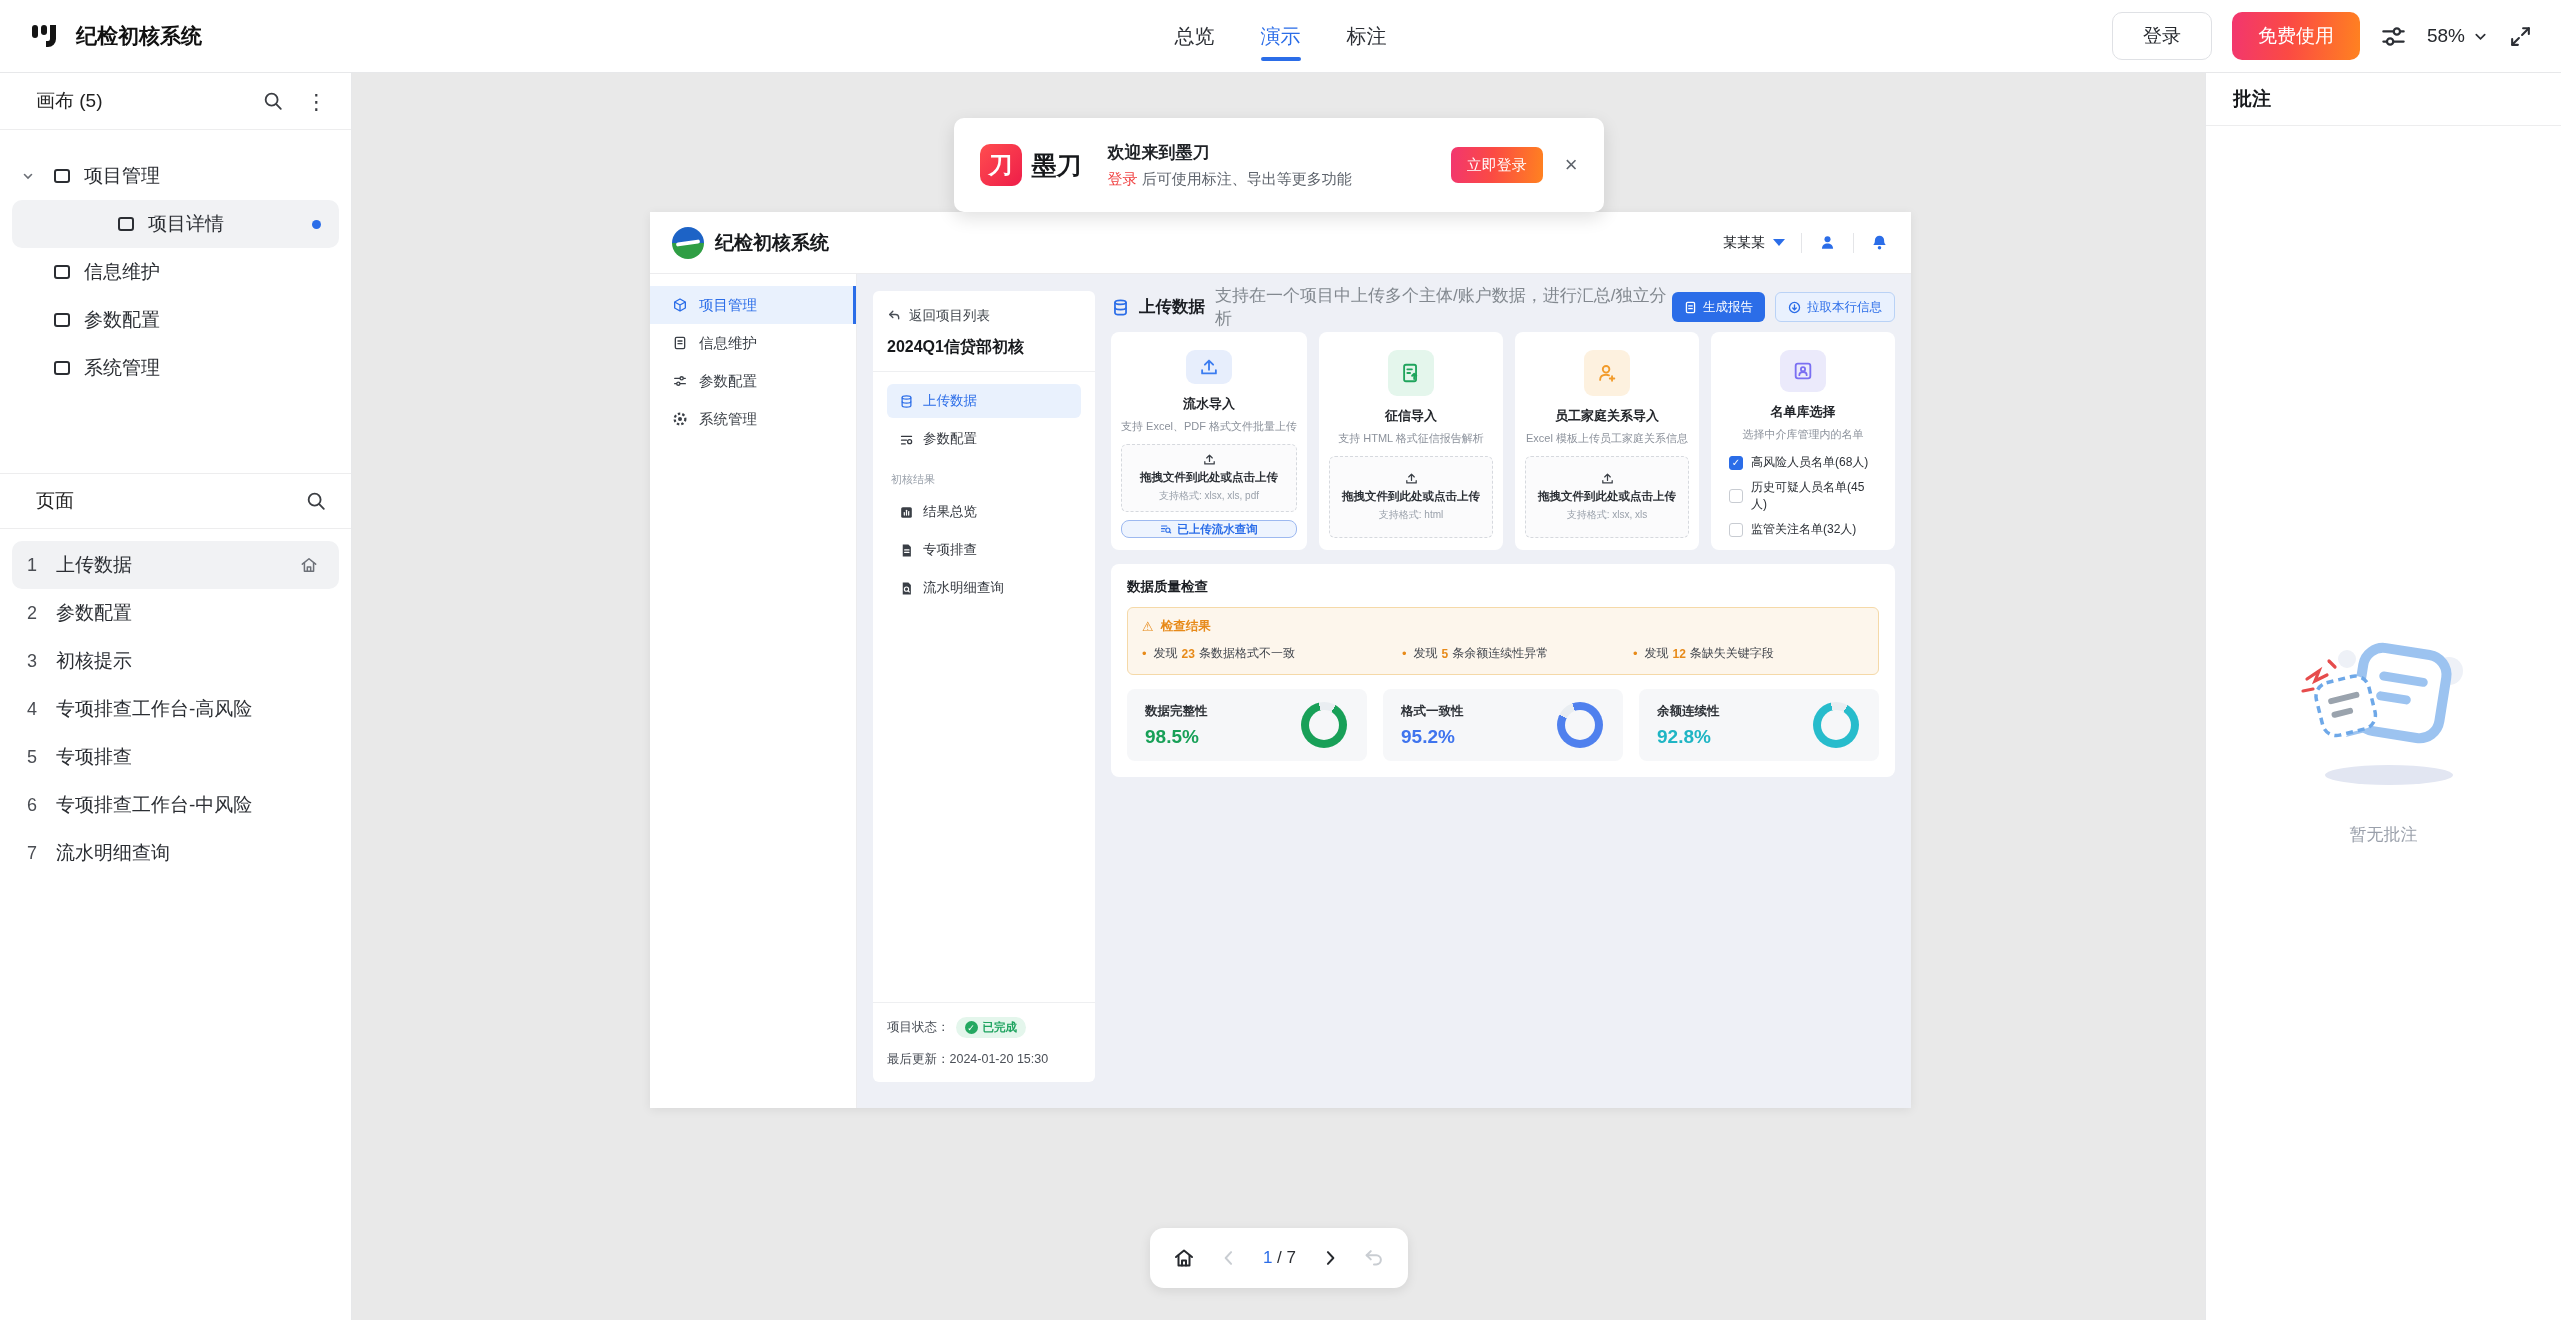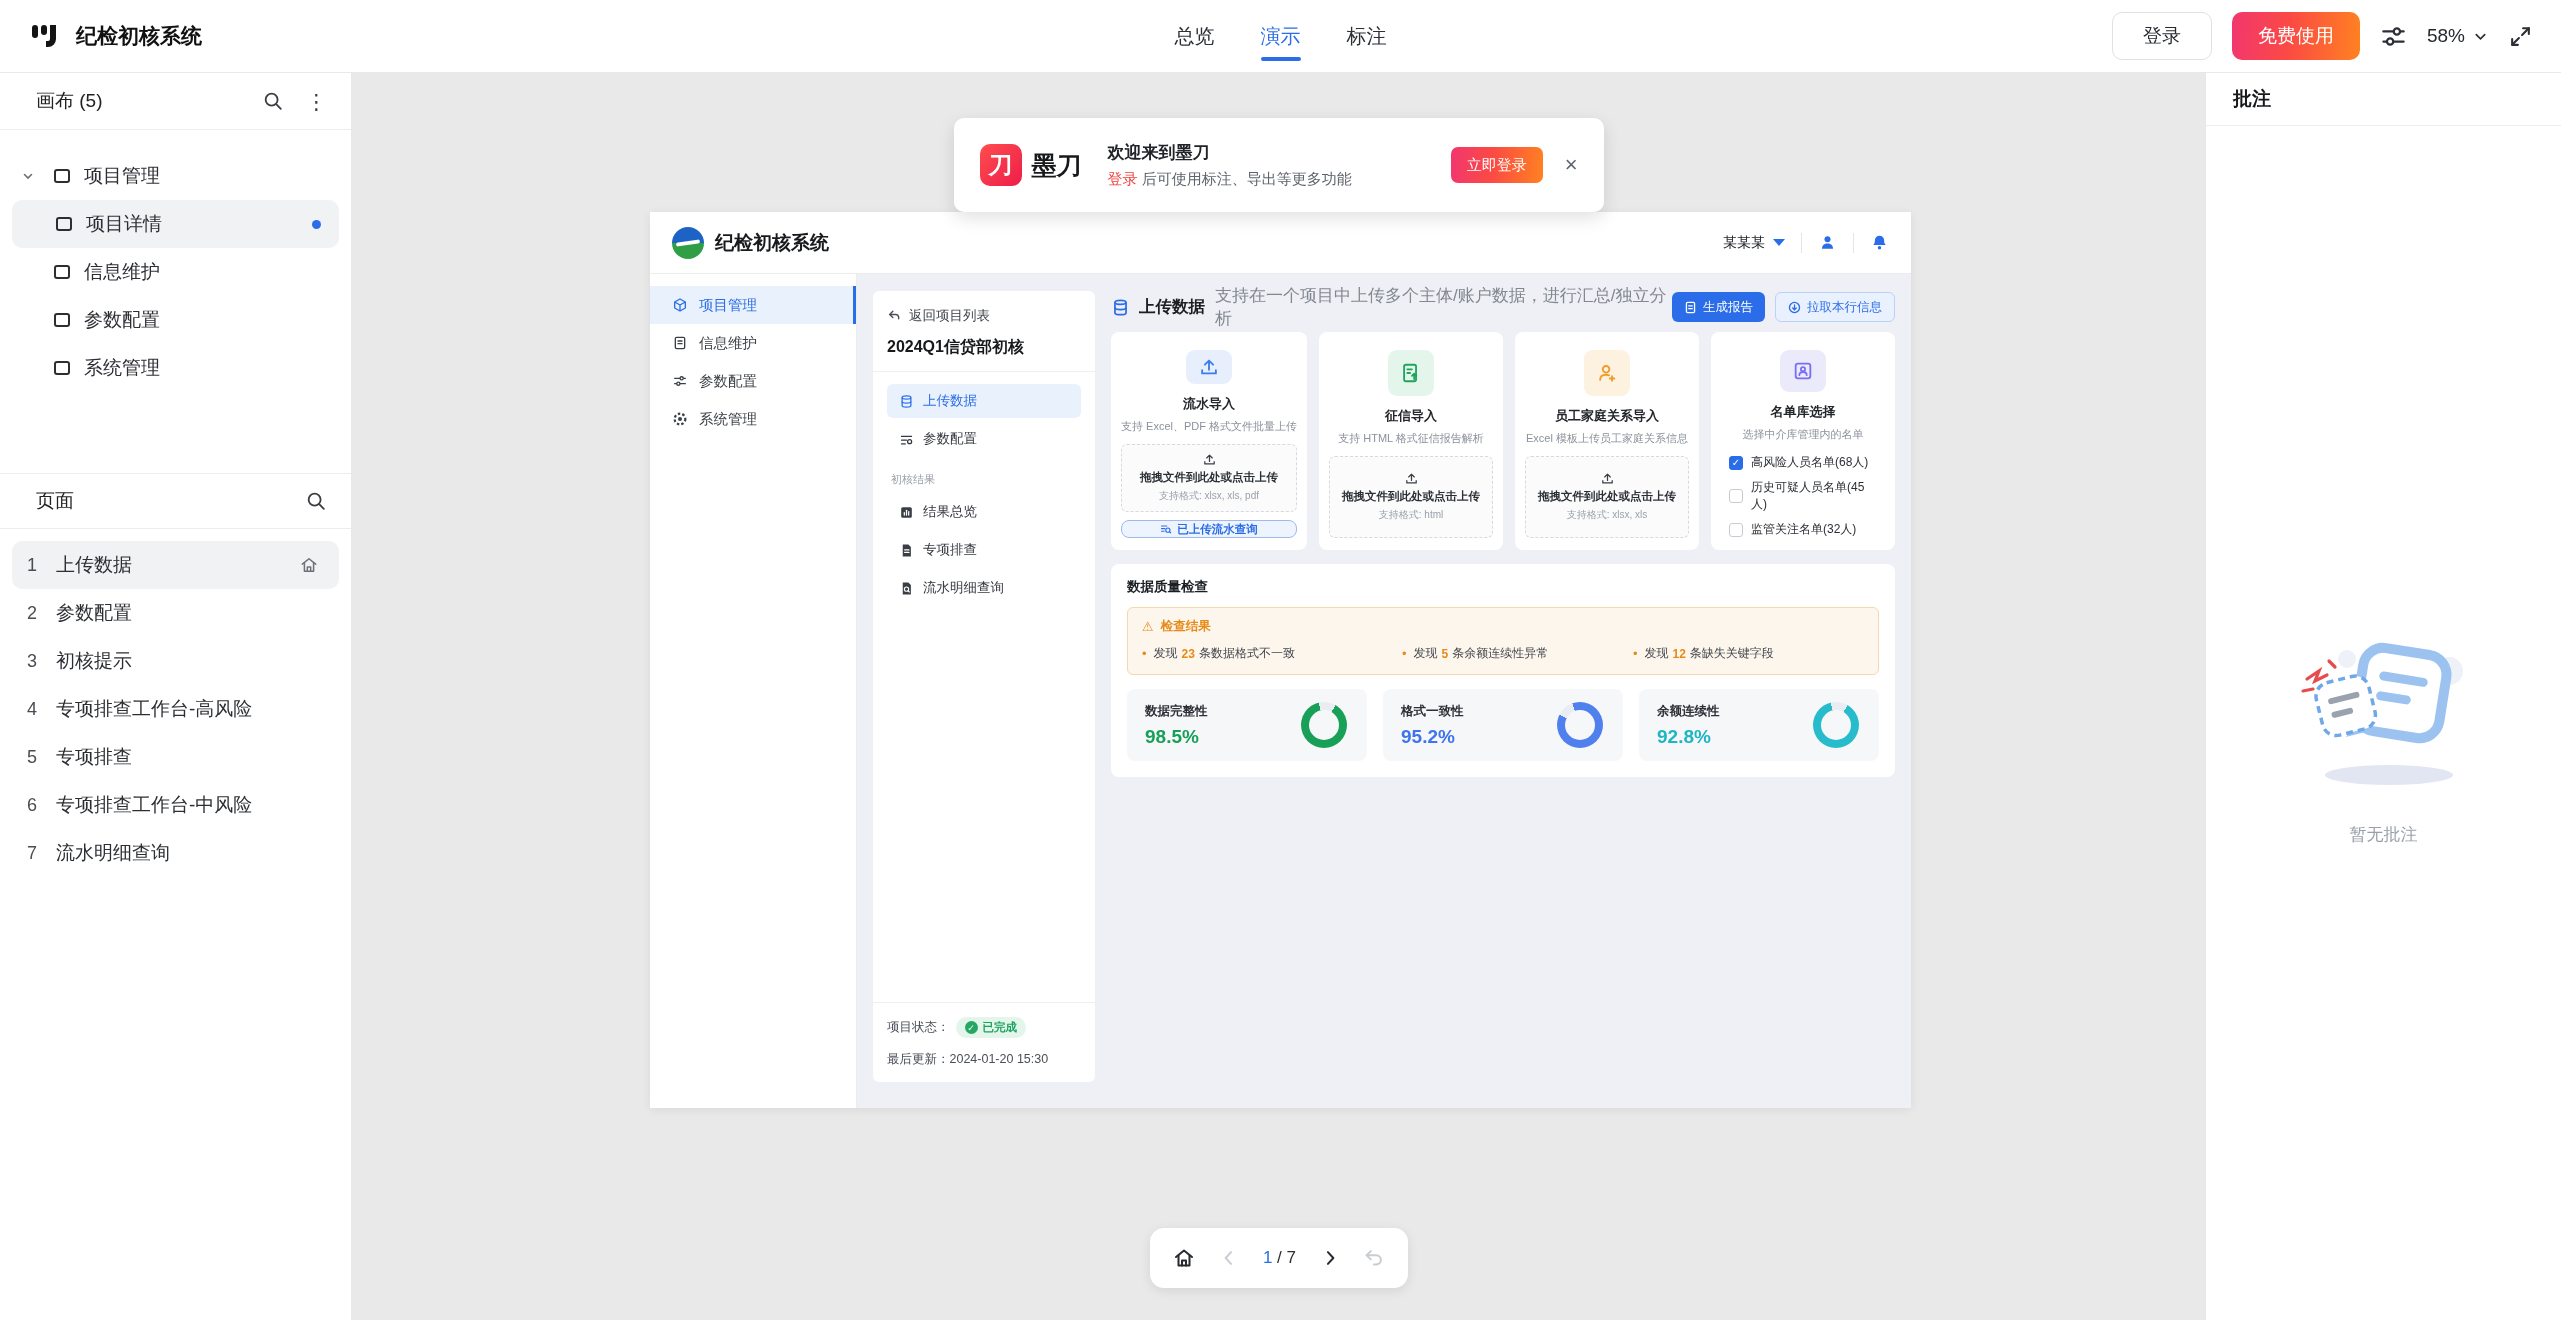--- a/index.html
+++ b/index.html
@@ -35,21 +35,21 @@
   .sb-head-title { font-size:19px; color:#222; flex:1; }
   .sb-head-icons { display:flex; align-items:center; gap:22px; color:#3a3d42; }
   .kebab { font-size:21px; color:#3a3d42; line-height:1; }
   .sb-tree { padding:22px 12px 10px; height:343px; }
   .tree-row { height:48px; display:flex; align-items:center; border-radius:10px; font-size:19px; color:#2b2e33; cursor:pointer; }
   .tree-row .chev { width:12px; margin-left:10px; color:#6a6e75; }
   .frame-ic { width:16px; height:14px; border:2px solid #2b2e33; border-radius:3px; flex:0 0 auto; }
   .tree-row.parent { padding-left:0; gap:0; }
   .tree-row.parent .frame-ic { margin-left:20px; }
   .tree-row.parent .lbl { margin-left:14px; }
-  .tree-row.child { padding-left:44px; }
+  .tree-row.child { padding-left:106px; }
   .tree-row.child .lbl { margin-left:14px; }
   .tree-row.plain { padding-left:42px; }
   .tree-row.plain .lbl { margin-left:14px; }
   .tree-row.selected { background:#f1f2f4; }
   .tree-row .dot { margin-left:auto; margin-right:18px; width:9px; height:9px; border-radius:50%; background:#2b6de8; }
   .sb-pages-head { height:56px; display:flex; align-items:center; padding:0 24px 0 36px;
                    border-top:1px solid #ededee; border-bottom:1px solid #ededee; }
   .sb-pages-head .sb-head-title { font-size:19px; }
   .sb-pages { padding:12px 12px; }
   .page-row { height:48px; display:flex; align-items:center; border-radius:10px; font-size:19px; color:#2b2e33; cursor:pointer; }

